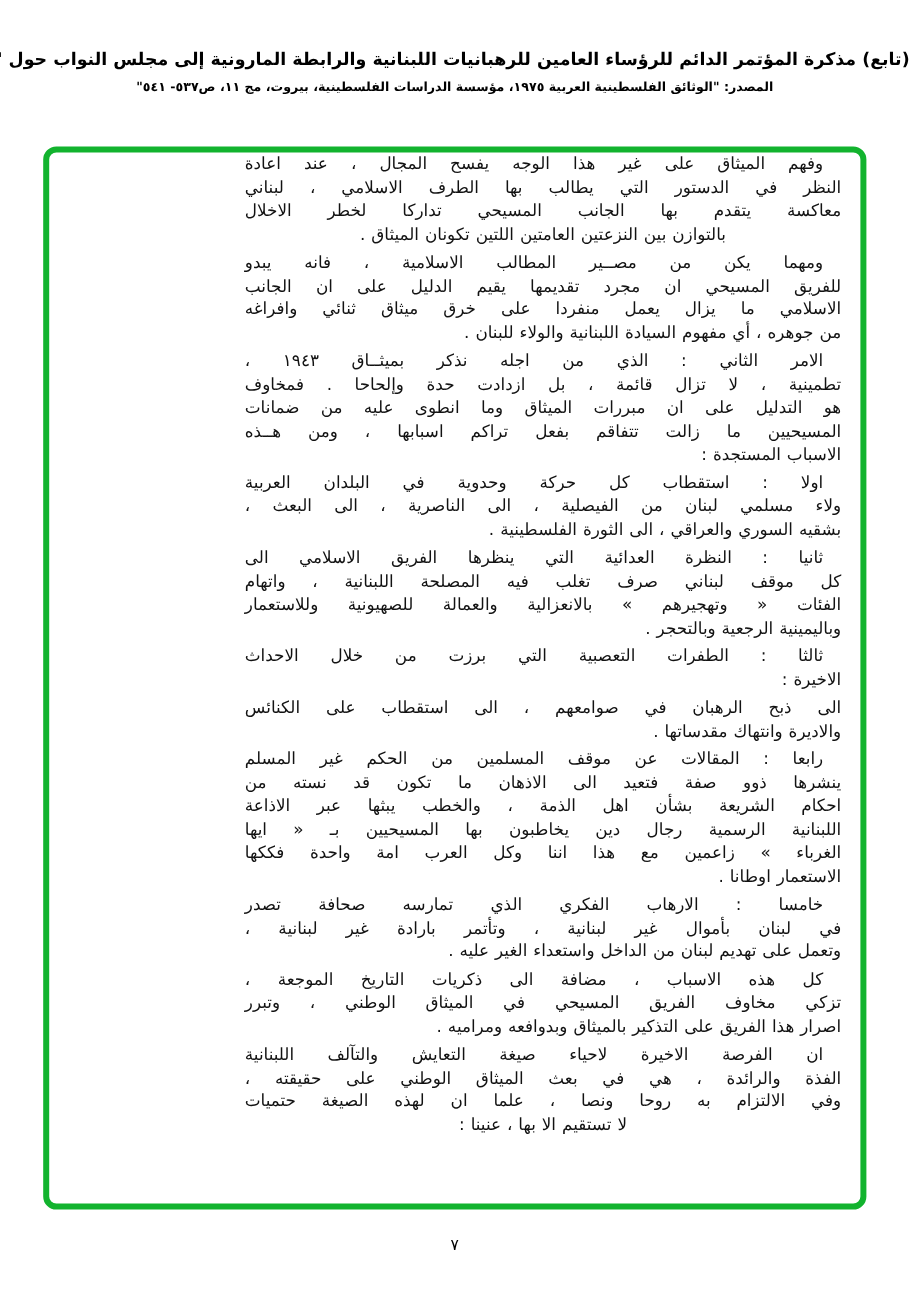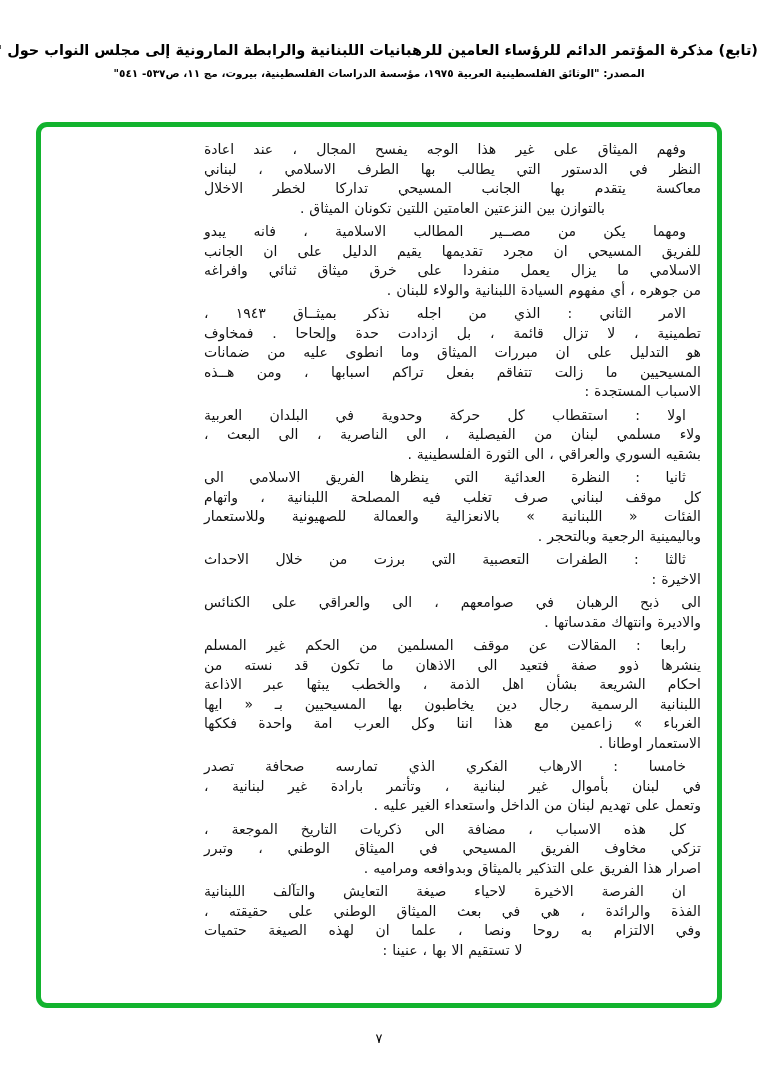--- a/index.html
+++ b/index.html
@@ -45,21 +45,21 @@
     width: 686px;
     height: 886px;
     box-sizing: border-box;
     border: 5px solid var(--annotation-green, #12b32e);
     border-radius: 11px;
     background: transparent;
   }
   
   #memo-body {
     position: absolute;
-    top: 140px;
+    top: 128px;
     right: 57px;
     width: 497px;
     direction: rtl;
     color: #121212;
     font-size: 14px;
     line-height: 19.5px;
   }
   .para { margin: 0 0 4px 0; }
   .para:last-child { margin-bottom: 0; }
   .line {
@@ -114,29 +114,29 @@
         <div class="line last align-right">الاسباب المستجدة :</div>
       </div>
       <div class="para">
         <div class="line first">اولا : استقطاب كل حركة وحدوية في البلدان العربية</div>
         <div class="line">ولاء مسلمي لبنان من الفيصلية ، الى الناصرية ، الى البعث ،</div>
         <div class="line last align-right">بشقيه السوري والعراقي ، الى الثورة الفلسطينية .</div>
       </div>
       <div class="para">
         <div class="line first">ثانيا : النظرة العدائية التي ينظرها الفريق الاسلامي الى</div>
         <div class="line">كل موقف لبناني صرف تغلب فيه المصلحة اللبنانية ، واتهام</div>
-        <div class="line">الفئات « اللبنانية » بالانعزالية والعمالة للصهيونية وللاستعمار</div>
+        <div class="line">الفئات « وتهجيرهم » بالانعزالية والعمالة للصهيونية وللاستعمار</div>
         <div class="line last align-right">وباليمينية الرجعية وبالتحجر .</div>
       </div>
       <div class="para">
         <div class="line first">ثالثا : الطفرات التعصبية التي برزت من خلال الاحداث</div>
         <div class="line last align-right">الاخيرة :</div>
       </div>
       <div class="para">
-        <div class="line">الى ذبح الرهبان في صوامعهم ، الى والعراقي على الكنائس</div>
+        <div class="line">الى ذبح الرهبان في صوامعهم ، الى استقطاب على الكنائس</div>
         <div class="line last align-right">والاديرة وانتهاك مقدساتها .</div>
       </div>
       <div class="para">
         <div class="line first">رابعا : المقالات عن موقف المسلمين من الحكم غير المسلم</div>
         <div class="line">ينشرها ذوو صفة فتعيد الى الاذهان ما تكون قد نسته من</div>
         <div class="line">احكام الشريعة بشأن اهل الذمة ، والخطب يبثها عبر الاذاعة</div>
         <div class="line">اللبنانية الرسمية رجال دين يخاطبون بها المسيحيين بـ « ايها</div>
         <div class="line">الغرباء » زاعمين مع هذا اننا وكل العرب امة واحدة فككها</div>
         <div class="line last align-right">الاستعمار اوطانا .</div>
       </div>

